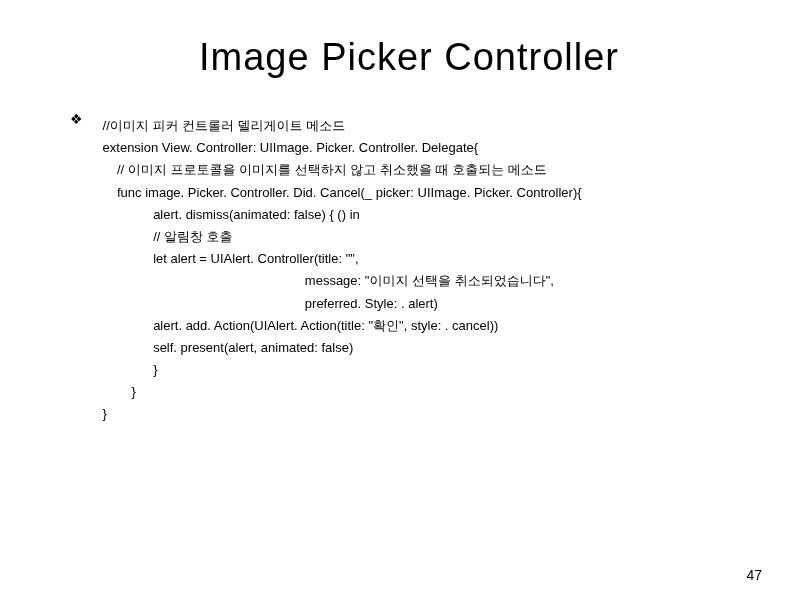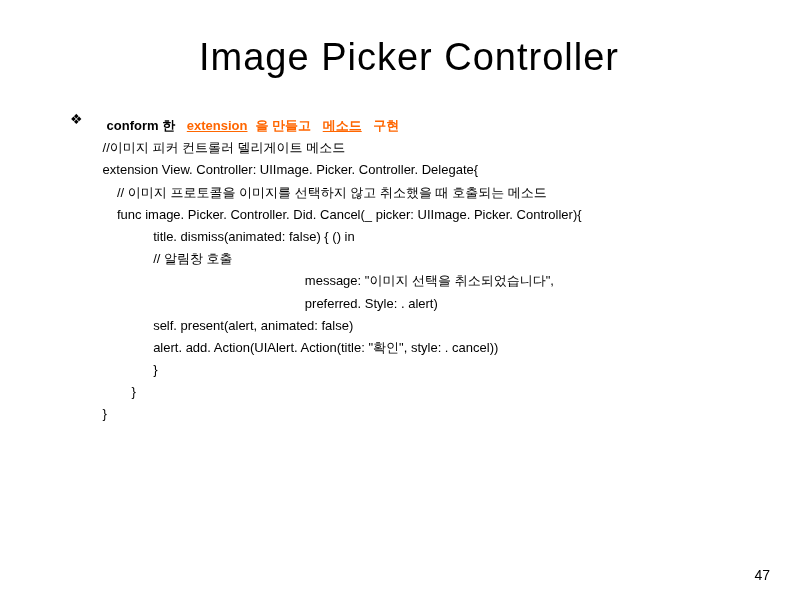--- a/index.html
+++ b/index.html
@@ -56,47 +56,45 @@
     .orange-underline {
       color: #FF6600;
       text-decoration: underline;
     }
     .code-line {
       white-space: pre;
     }
     .page-number {
       position: absolute;
       bottom: 20px;
-      right: 32px;
+      right: 40px;
       font-size: 14px;
       color: #000;
     }
   </style>
 </head>
 <body>
 
 <div class="slide">
   <h1 class="title">Image Picker Controller</h1>
 
   <div class="content">
     <span class="bullet">❖</span>
     <div class="body">
-      <div class="bold-header">
-        <span>conform 한 </span><span class="orange-underline">extension</span><span class="orange">을 만들고 </span><span class="orange-underline">메소드</span><span class="orange"> 구현</span>
-      </div>
       <div class="code-line">//이미지 피커 컨트롤러 델리게이트 메소드</div>
       <div class="code-line">extension View. Controller: UIImage. Picker. Controller. Delegate{</div>
       <div class="code-line">    // 이미지 프로토콜을 이미지를 선택하지 않고 취소했을 때 호출되는 메소드</div>
       <div class="code-line">    func image. Picker. Controller. Did. Cancel(_ picker: UIImage. Picker. Controller){</div>
-      <div class="code-line">              title. dismiss(animated: false) { () in</div>
+      <div class="code-line">              alert. dismiss(animated: false) { () in</div>
       <div class="code-line">              // 알림창 호출</div>
+      <div class="code-line">              let alert = UIAlert. Controller(title: "",</div>
       <div class="code-line">                                                        message: "이미지 선택을 취소되었습니다",</div>
       <div class="code-line">                                                        preferred. Style: . alert)</div>
+      <div class="code-line">              alert. add. Action(UIAlert. Action(title: "확인", style: . cancel))</div>
       <div class="code-line">              self. present(alert, animated: false)</div>
-      <div class="code-line">              alert. add. Action(UIAlert. Action(title: "확인", style: . cancel))</div>
       <div class="code-line">              }</div>
       <div class="code-line">        }</div>
       <div class="code-line">}</div>
     </div>
   </div>
 
   <div class="page-number">47</div>
 </div>
 
 </body></html>

